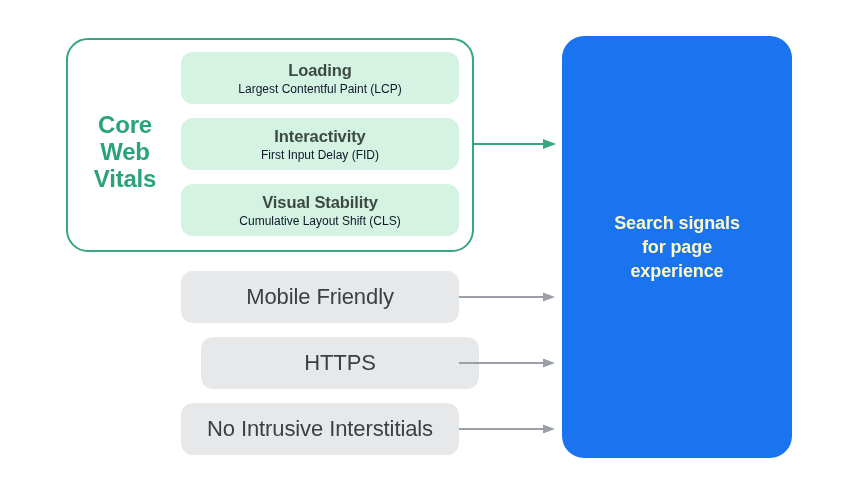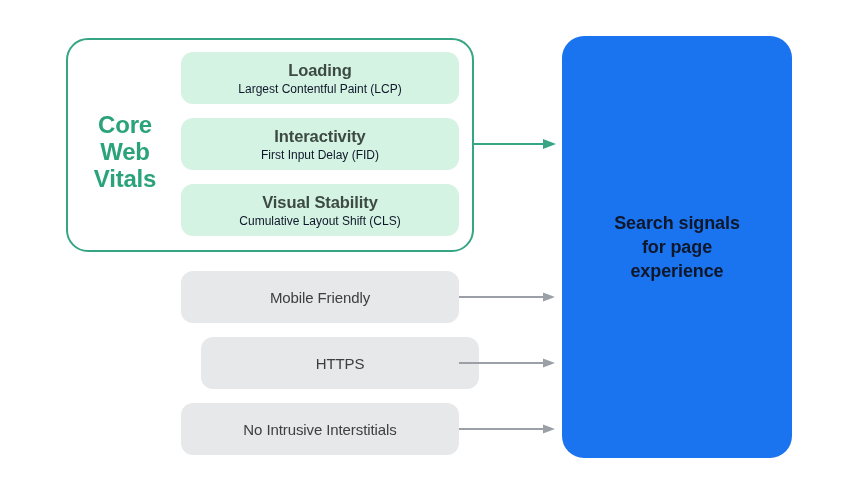--- a/index.html
+++ b/index.html
@@ -67,21 +67,21 @@
     color: #3d4a44;
   }
   .pill-sub {
     font-size: 12px;
     line-height: 14px;
     font-weight: 400;
     color: #0f172a;
     margin-top: 2px;
   }
   .gray-label {
-    font-size: 15px;
+    font-size: 22px;
     font-weight: 400;
     letter-spacing: -0.1px;
     color: #3c4043;
   }
 
   .pill.m1 { top: 52px; }
   .pill.m2 { top: 118px; }
   .pill.m3 { top: 184px; }
   .pill.g1 { top: 271px; }
   .pill.g2 { top: 337px; margin-left: 20px; }
@@ -95,21 +95,21 @@
     width: 230px;
     height: 422px;
     border-radius: 22px;
     background: #1a74f0;
     display: flex;
     align-items: center;
     justify-content: center;
   }
   .result-label {
     text-align: center;
-    color: #0f172a;
+    color: #fef9c3;
     font-size: 18px;
     line-height: 24px;
     font-weight: 700;
     letter-spacing: -0.1px;
     white-space: pre-line;
   }
 
   
   .arrow { position: absolute; display: block; }
   .arrow.a-green { left: 474px; top: 136px; }

